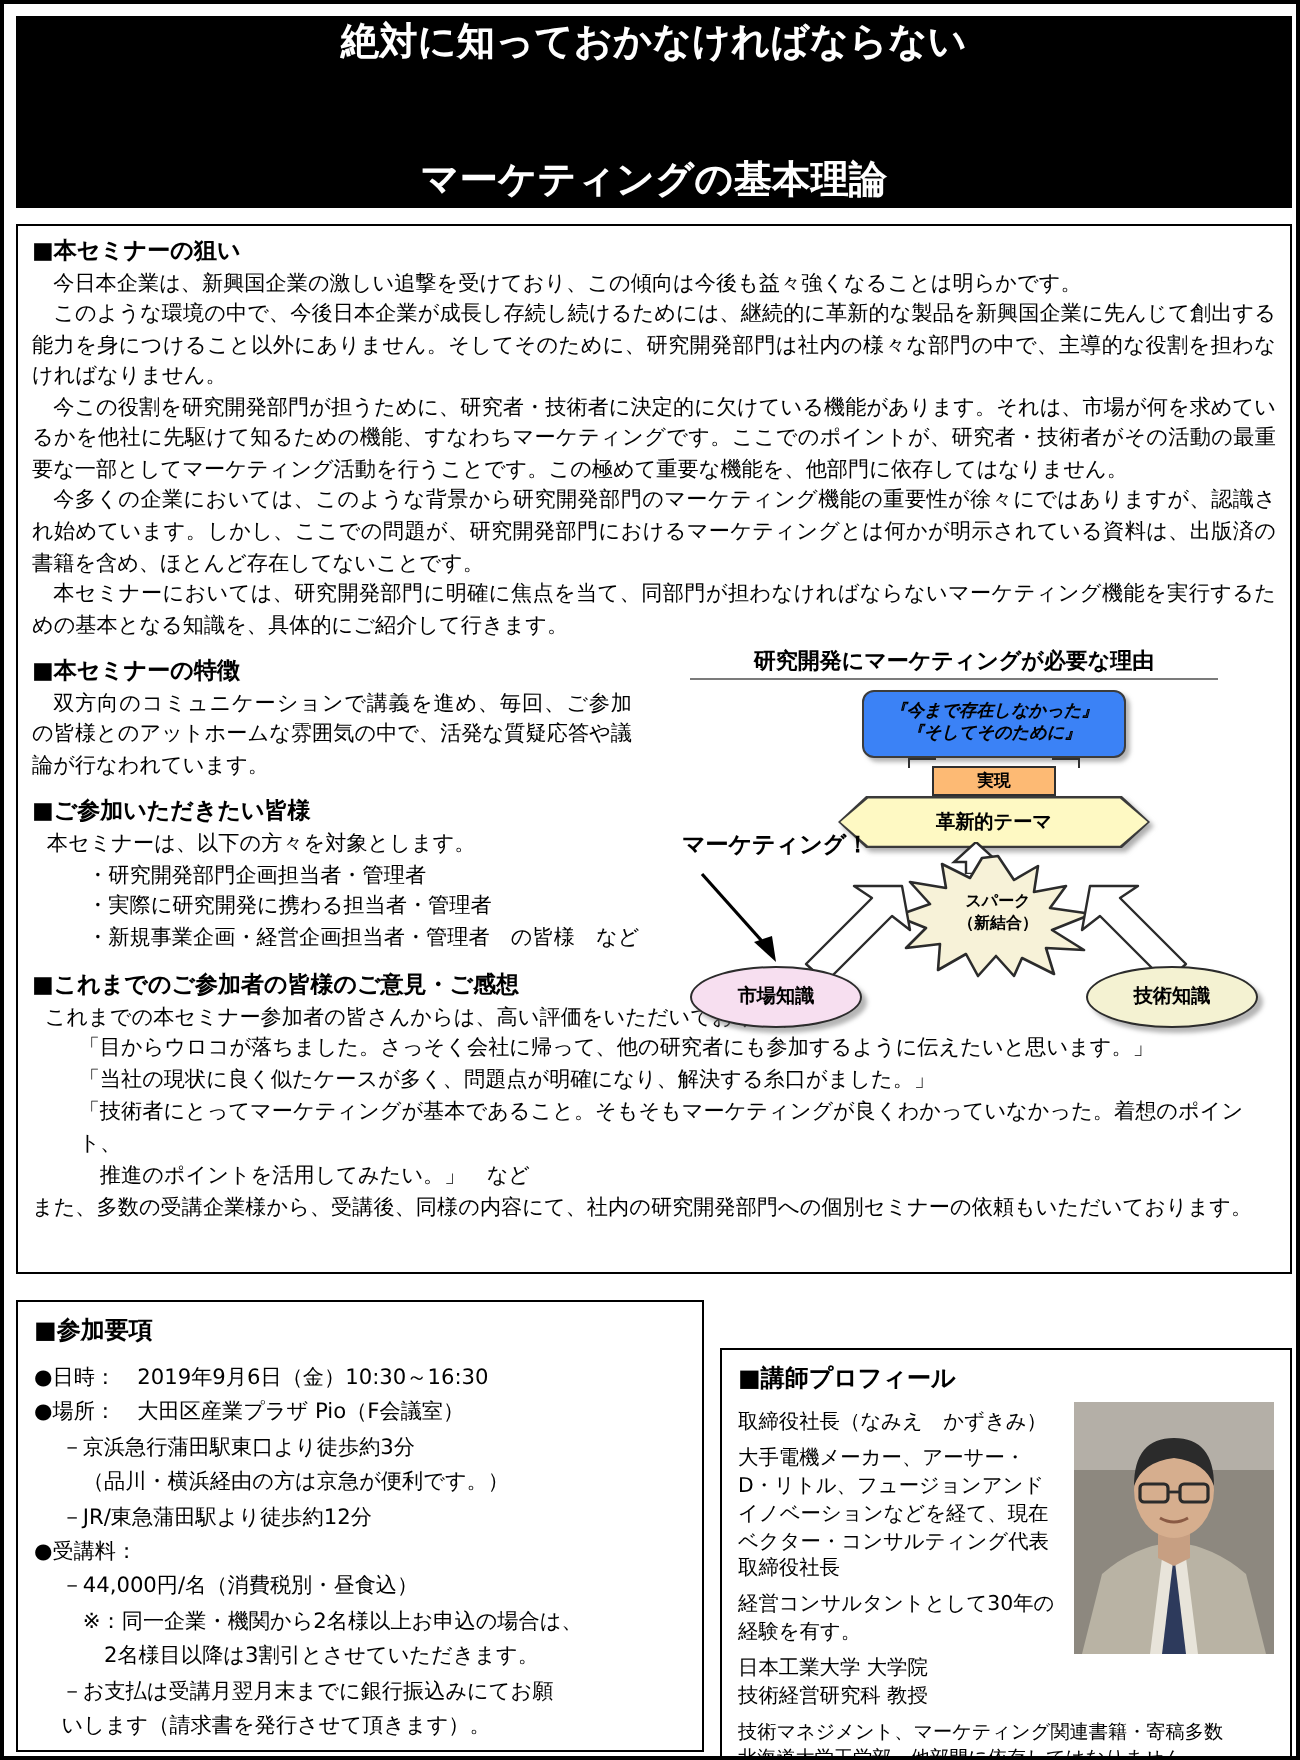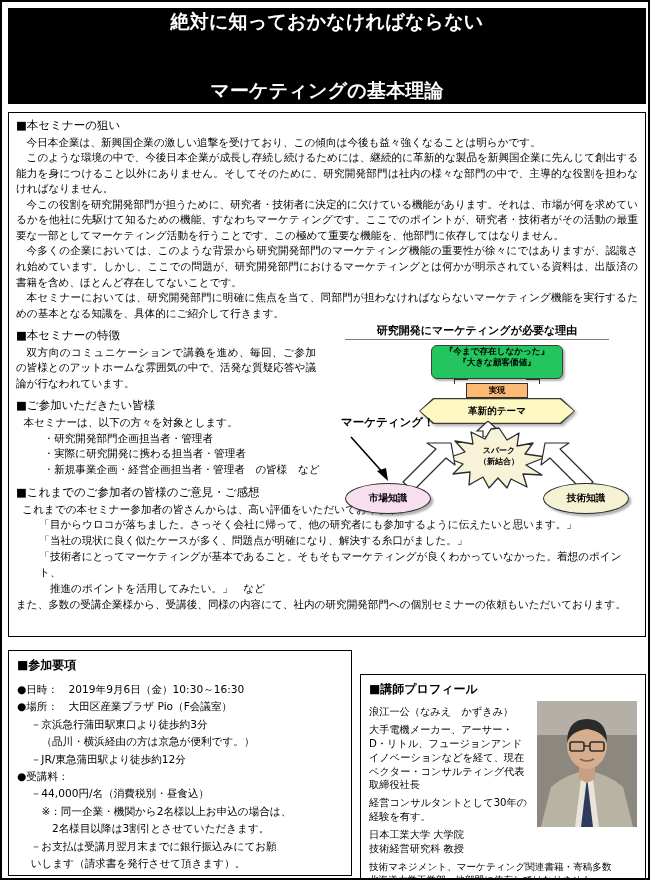--- a/index.html
+++ b/index.html
@@ -31,21 +31,21 @@
   }
 
   
   .body-box{
     position:absolute;left:6px;top:110px;width:638px;height:525px;
     border:1.5px solid #000;box-sizing:border-box;
     padding:5px 7px 0 7px;
     overflow:hidden;
   }
   .sec-head{
-    font-size:11.5px;font-weight:normal;line-height:1.35;
+    font-size:11.5px;font-weight:bold;line-height:1.35;
     margin:0 0 1px 0;
   }
   .para{
     font-size:10.6px;line-height:1.47;margin:0;
     text-align:justify;
   }
   .para.ind{text-indent:1em;}
   .gap{height:7px;}
   .bullets{font-size:10.6px;line-height:1.5;margin:0;padding:0;}
   .bullets div{padding-left:2.6em;}
@@ -60,24 +60,24 @@
     position:absolute;left:302px;top:210px;width:330px;height:200px;
   }
   .diag-title{
     position:absolute;left:34px;top:0;width:264px;
     text-align:center;font-size:11px;font-weight:bold;
     border-bottom:1.3px solid #7b7b7b;padding-bottom:1px;
     white-space:nowrap;
   }
   .dbox-top{
     position:absolute;left:120px;top:22px;width:130px;height:32px;
-    background:#22c55e;border:1.2px solid #3c3c3c;border-radius:6px;
+    background:#3b82f6;border:1.2px solid #3c3c3c;border-radius:6px;
     box-shadow:2px 2px 2px rgba(120,120,120,.55);
-    display:flex;flex-direction:column;align-items:center;
-    font-size:8.6px;font-weight:bold;line-height:1.3;
+    display:flex;flex-direction:column;align-items:center;justify-content:center;
+    font-size:8.6px;font-weight:bold;line-height:1.3;font-style:italic;
   }
   .jitsugen{
     position:absolute;left:155px;top:60px;width:60px;height:13px;
     background:#fdba74;border:1.1px solid #2f2f2f;
     font-size:8.4px;text-align:center;line-height:13px;font-weight:bold;
   }
   .jbar{
     position:absolute;top:56px;width:13px;height:4px;
     border-left:1.1px solid #2f2f2f;border-top:1.1px solid #2f2f2f;
   }
@@ -191,21 +191,21 @@
       <div class="cont">推進のポイントを活用してみたい。」　など</div>
     </div>
     <p class="para">また、多数の受講企業様から、受講後、同様の内容にて、社内の研究開発部門への個別セミナーの依頼もいただいております。</p>
 
     <div class="diagram">
 
       <div class="diag-title">研究開発にマーケティングが必要な理由</div>
 
       <div class="dbox-top">
         <span>『今まで存在しなかった』</span>
-        <span>『大きな顧客価値』</span>
+        <span>『そしてそのために』</span>
       </div>
 
       <div class="jbar l"></div>
       <div class="jbar r"></div>
       <div class="jitsugen">実現</div>
 
       <div class="hex-wrap">
         <div class="hex-outer"></div>
         <div class="hex-inner">革新的テーマ</div>
       </div>
@@ -280,21 +280,21 @@
 
         <rect x="33" y="41" width="14" height="9" rx="2" fill="none" stroke="#2b2b2b" stroke-width="1.6"></rect>
         <rect x="53" y="41" width="14" height="9" rx="2" fill="none" stroke="#2b2b2b" stroke-width="1.6"></rect>
         <line x1="47" y1="45" x2="53" y2="45" stroke="#2b2b2b" stroke-width="1.4"></line>
 
         <path d="M43 58 Q50 62 57 58" stroke="#8a5a44" stroke-width="1.5" fill="none"></path>
       </svg>
     </div>
 
     <div id="profile-list">
-        <div class="prof-line" style="margin-bottom: 4px;">浪江一公（なみえ　かずきみ）</div>
+        <div class="prof-line" style="margin-bottom: 4px;">取締役社長（なみえ　かずきみ）</div>
         <div class="prof-line">大手電機メーカー、アーサー・</div>
         <div class="prof-line">D・リトル、フュージョンアンド</div>
         <div class="prof-line">イノベーションなどを経て、現在</div>
         <div class="prof-line">ベクター・コンサルティング代表</div>
         <div class="prof-line" style="margin-bottom: 4px;">取締役社長</div>
         <div class="prof-line">経営コンサルタントとして30年の</div>
         <div class="prof-line" style="margin-bottom: 4px;">経験を有す。</div>
         <div class="prof-line">日本工業大学 大学院</div>
         <div class="prof-line" style="margin-bottom: 4px;">技術経営研究科 教授</div>
         <div class="prof-line" style="font-size: 9.6px;">技術マネジメント、マーケティング関連書籍・寄稿多数</div>

